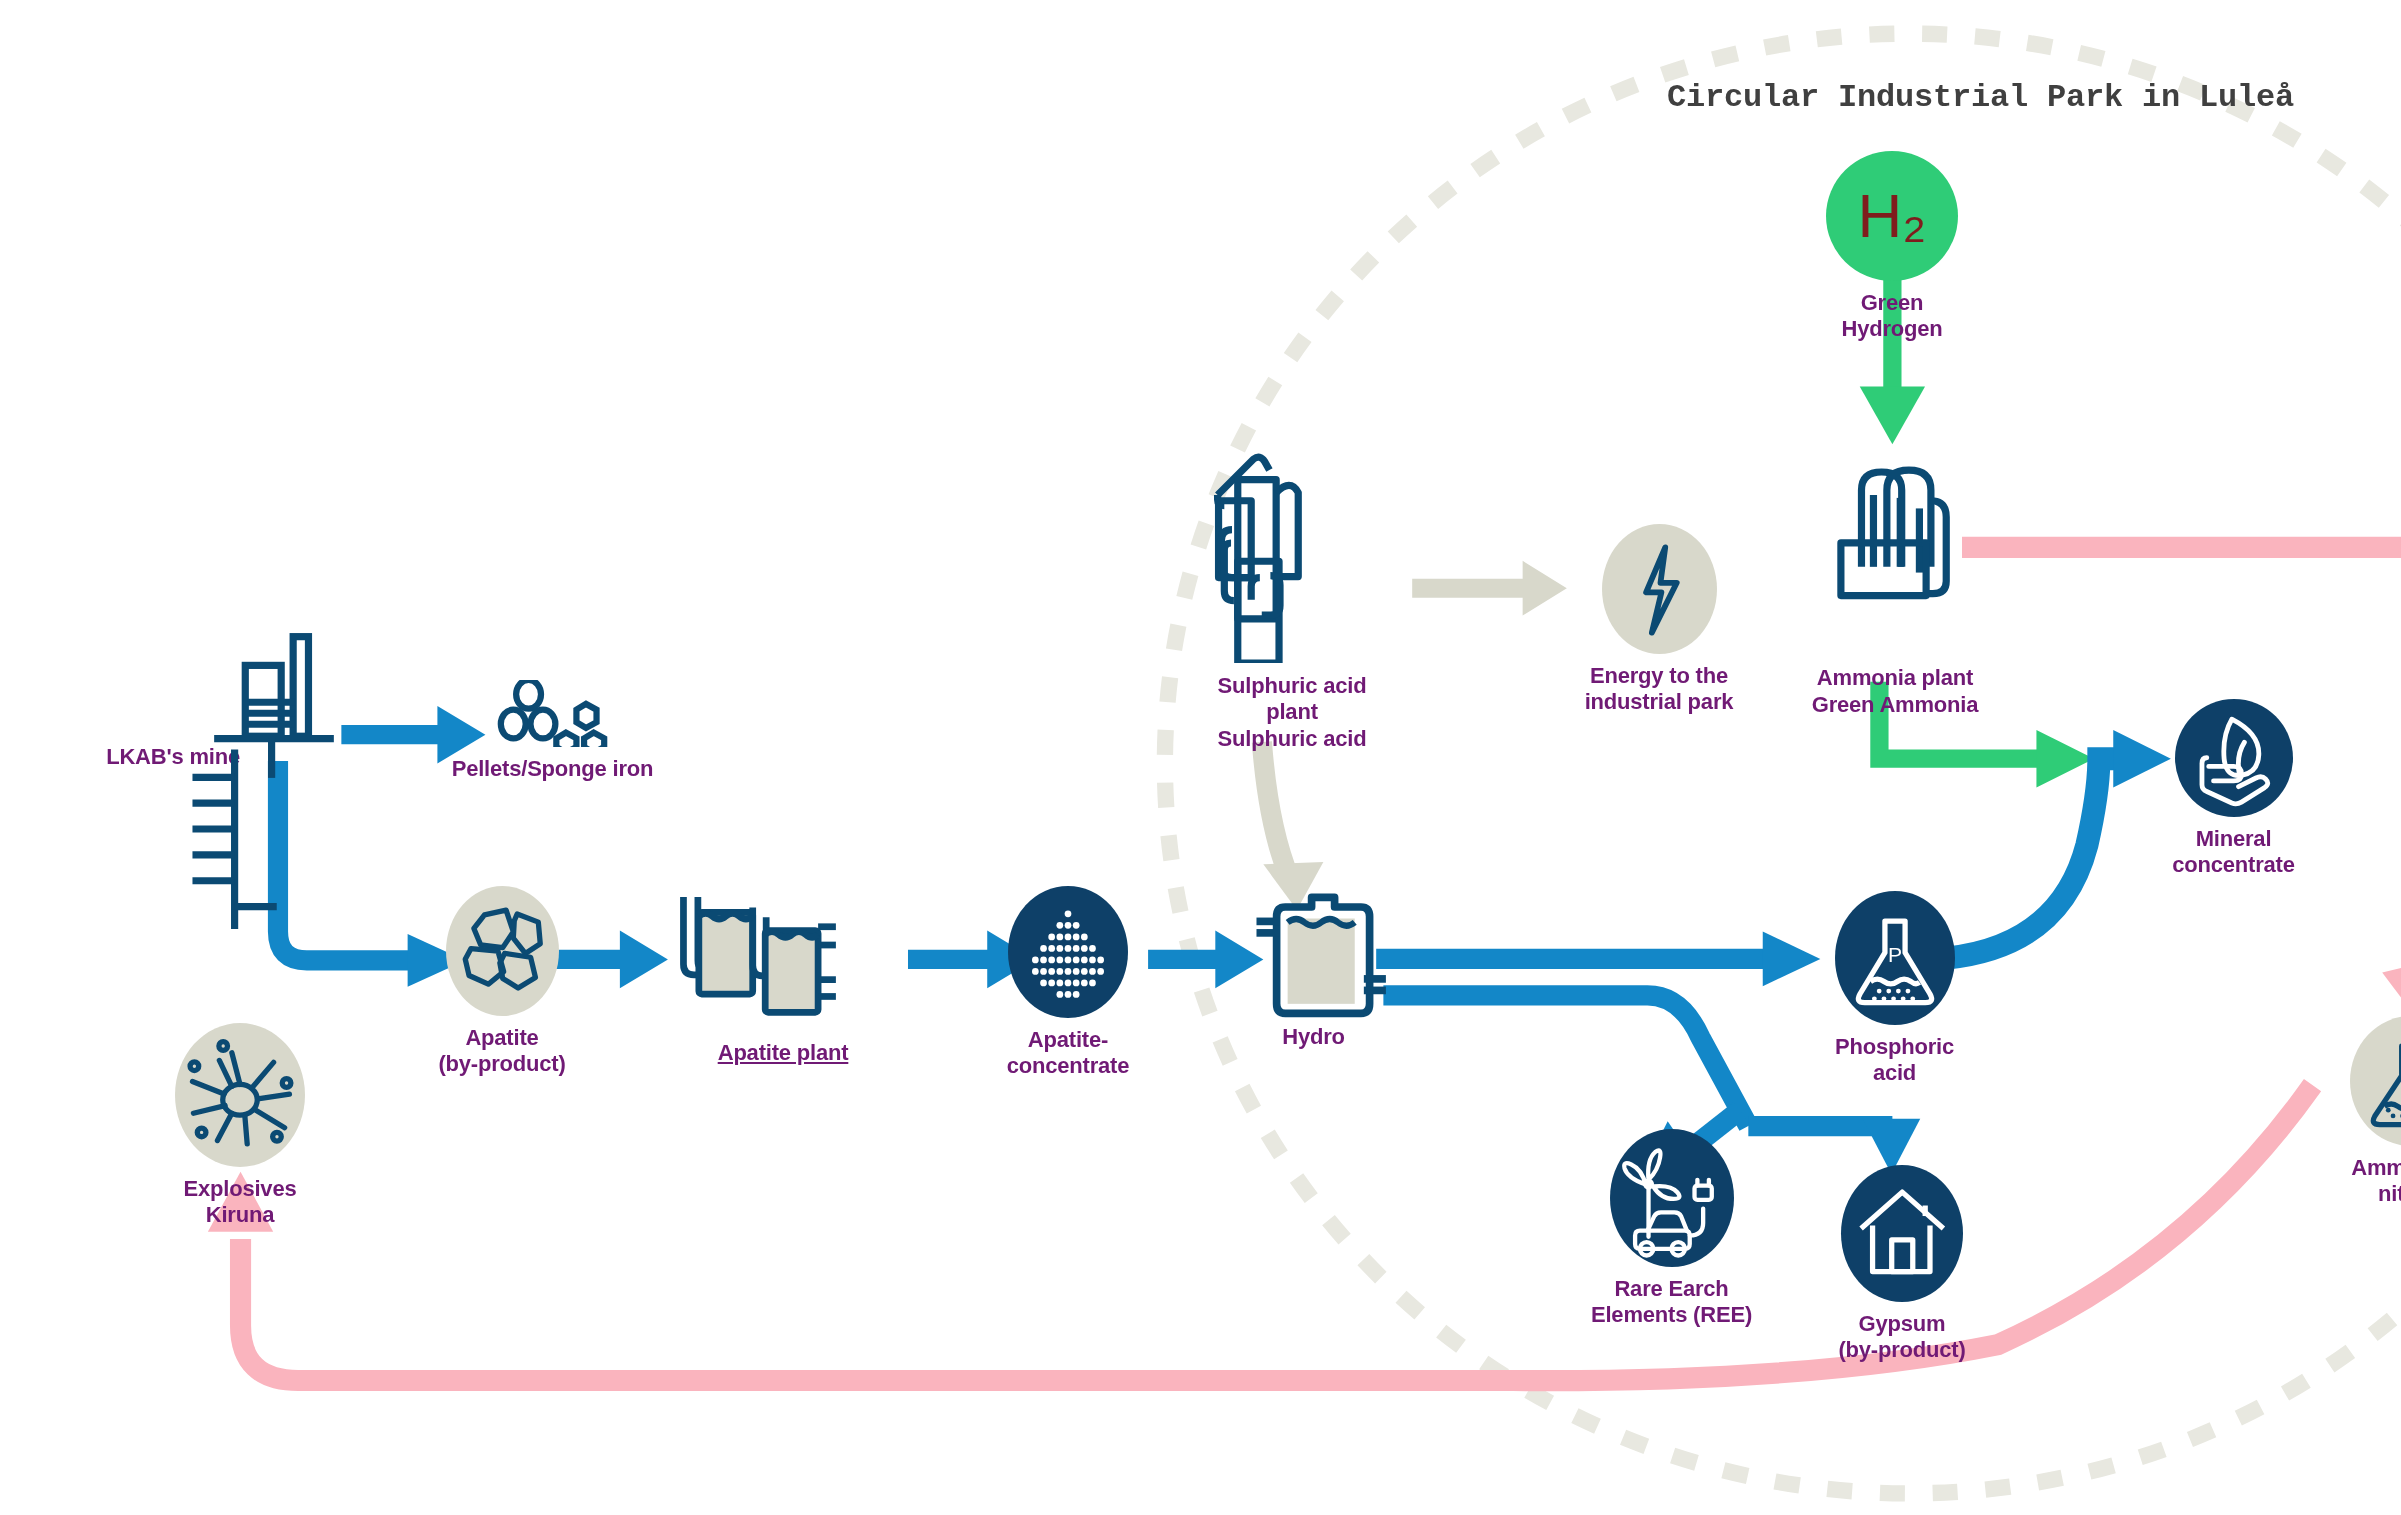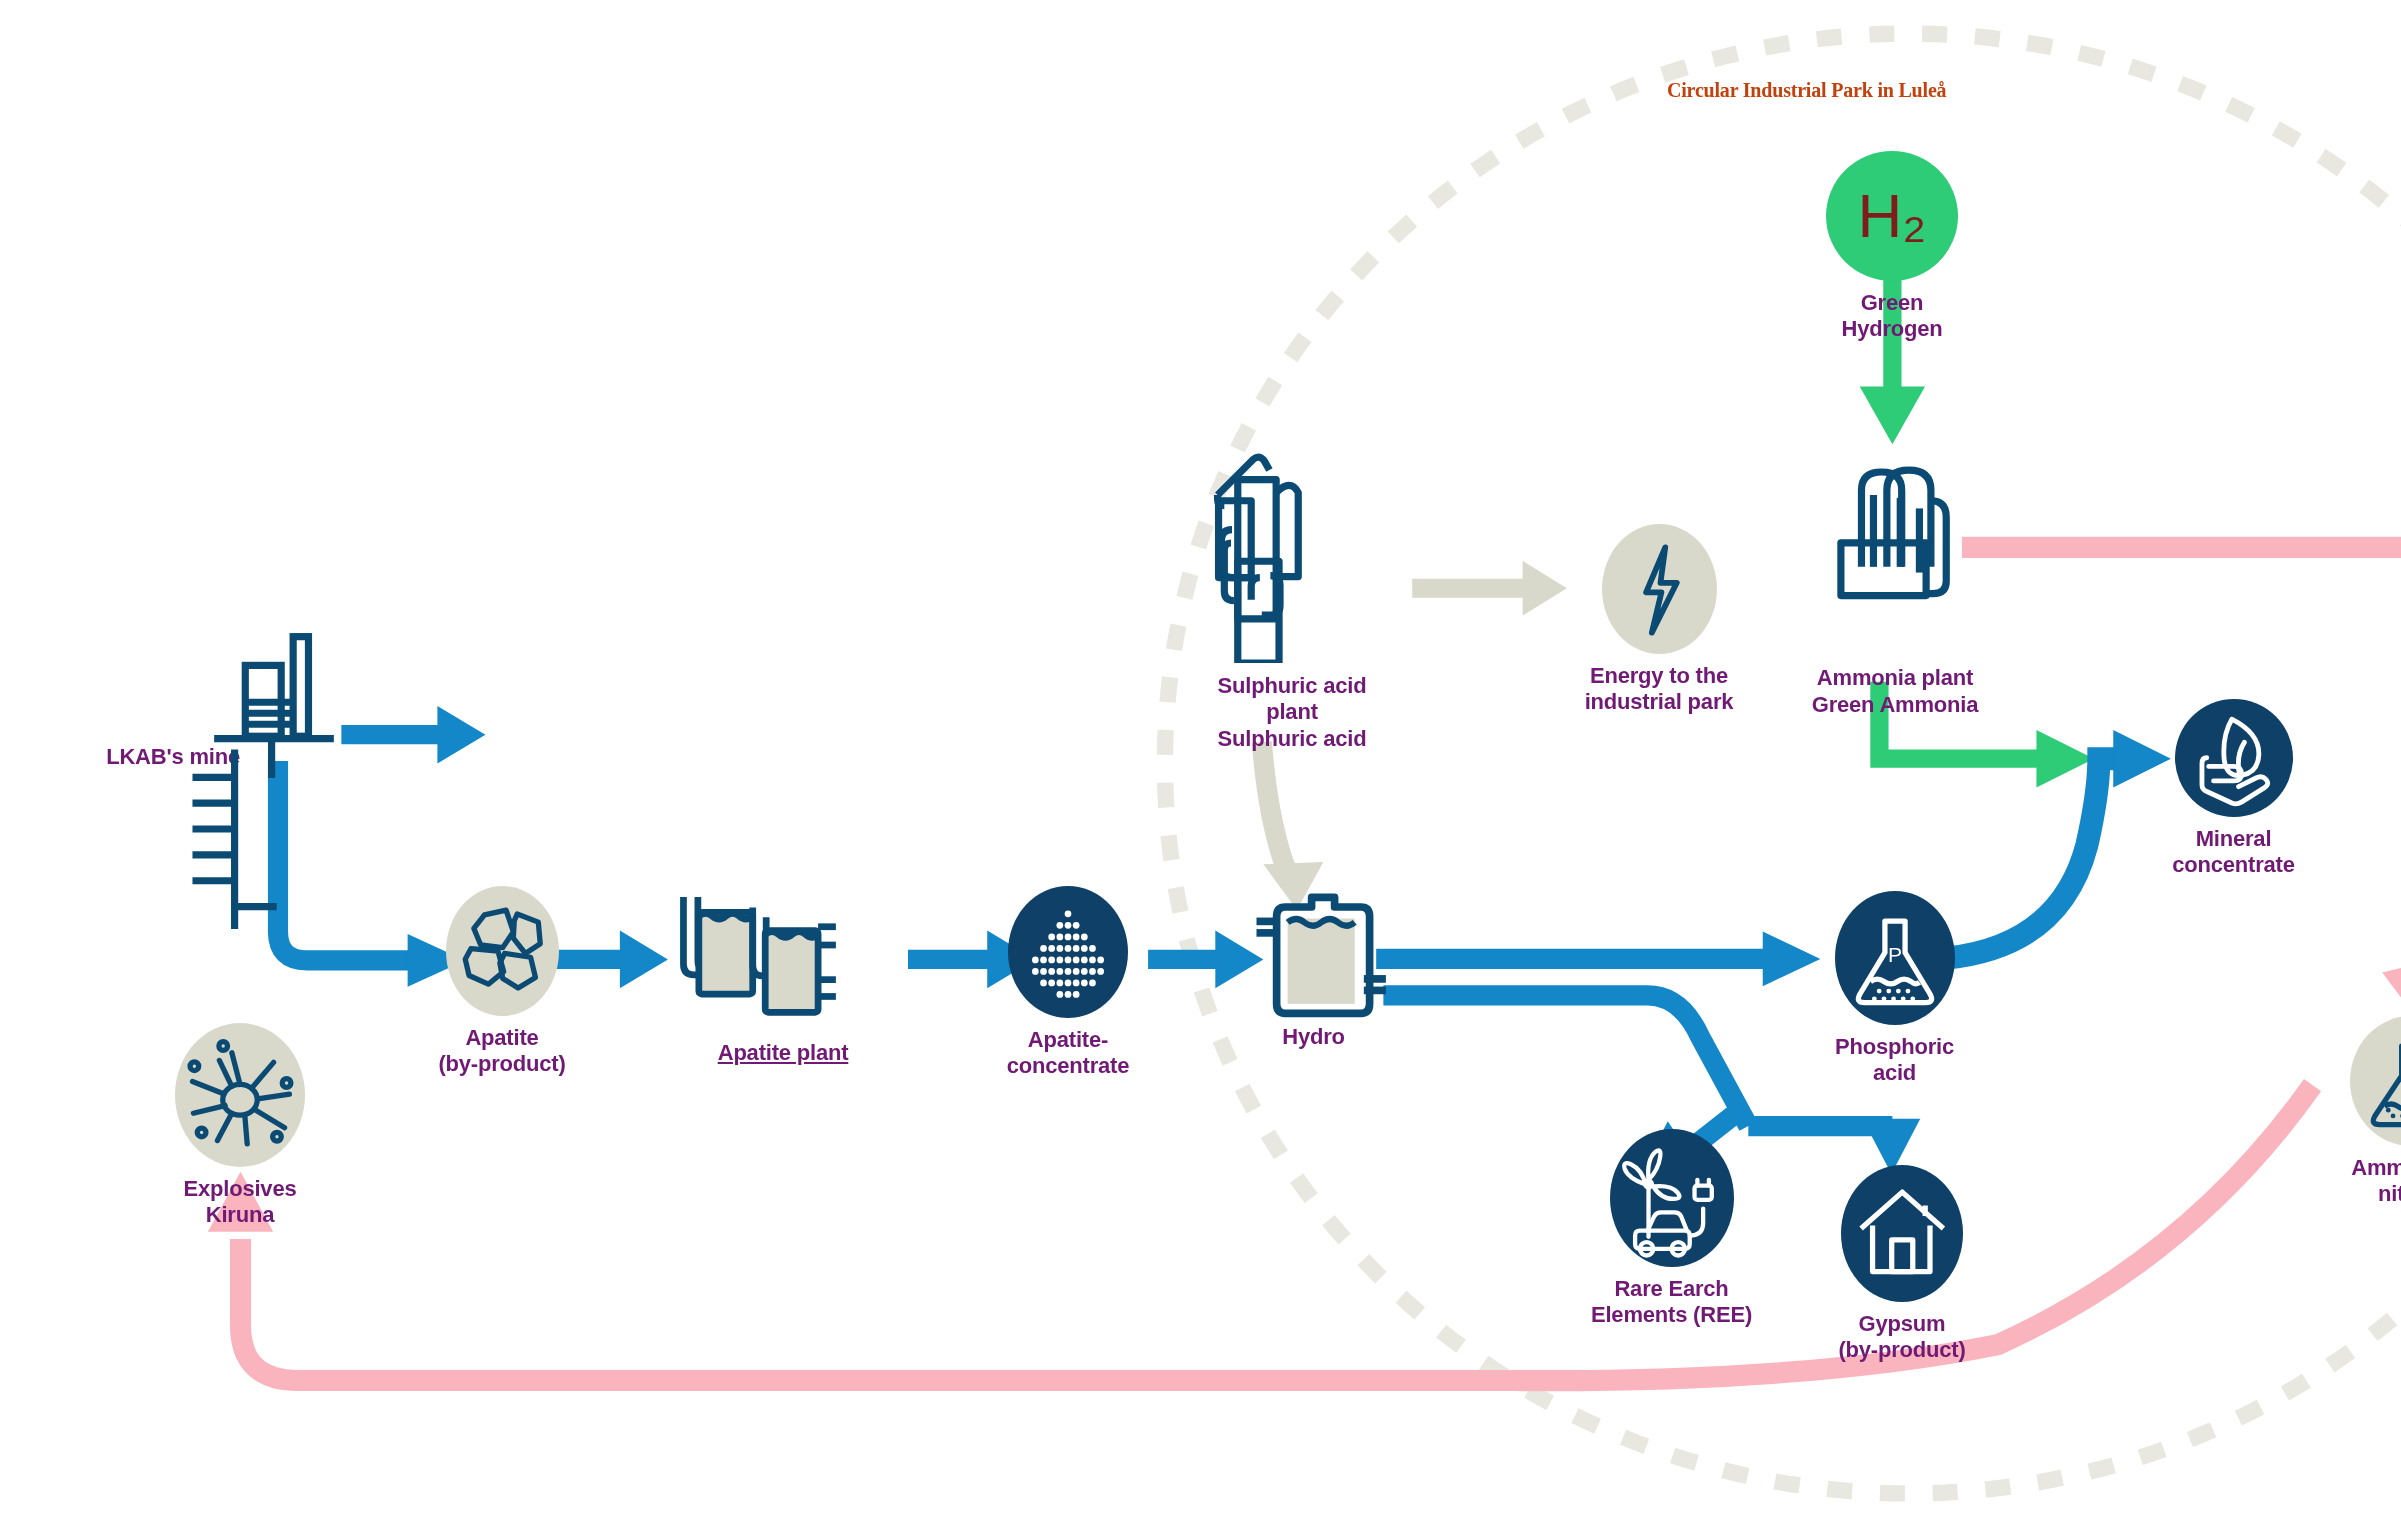--- a/index.html
+++ b/index.html
@@ -3,22 +3,22 @@
 <meta charset="utf-8">
 <style>
   html,body{margin:0;padding:0;background:#ffffff;}
   body{font-family:"Liberation Sans",sans-serif;}
   #stage{position:relative;width:2749px;height:1515px;background:#fff;overflow:hidden;}
   #flow{position:absolute;left:0;top:0;width:2749px;height:1515px;}
   .node{position:absolute;display:flex;flex-direction:column;align-items:center;}
   .blob{display:flex;align-items:center;justify-content:center;}
   .lbl{margin-top:8.6px;text-align:center;color:#701a75;font-weight:bold;font-size:22px;line-height:1.22;
        font-family:"Liberation Sans",sans-serif;letter-spacing:-0.2px;white-space:pre-line;}
-  .title{position:absolute;color:#c2410c;font-weight:bold;font-size:20px;letter-spacing:-0.2px;
-         font-family:Liberation Serif, serif;white-space:nowrap;}
+  .title{position:absolute;color:#404040;font-weight:bold;font-size:32px;letter-spacing:-0.2px;
+         font-family:Liberation Mono, monospace;white-space:nowrap;}
 </style>
 </head>
 <body>
 
 <div id="stage">
 
   <svg id="flow" viewBox="0 0 5723 3155">
     <defs>
       <clipPath id="none">
           <rect x="0" y="0" width="5723" height="3155"></rect>
@@ -131,20 +131,35 @@
       <line x1="160" y1="0" x2="160" y2="375"></line>
       <line x1="72" y1="58" x2="160" y2="58"></line>
       <line x1="72" y1="112" x2="160" y2="112"></line>
       <line x1="72" y1="166" x2="160" y2="166"></line>
       <line x1="72" y1="220" x2="160" y2="220"></line>
       <line x1="72" y1="274" x2="160" y2="274"></line>
       <line x1="160" y1="328" x2="248" y2="328"></line>
     </g>
   </svg>
 
+  <div class="node" style="left:447px;top:680px;width:211px;">
+    <div class="blob" style="width:125px;height:67px;">
+      <svg viewBox="0 0 260 140" width="125" height="67">
+        <g stroke="#0B4A73" stroke-width="13" fill="none">
+          <ellipse cx="80" cy="30" rx="26" ry="30"></ellipse>
+          <ellipse cx="48" cy="92" rx="26" ry="30"></ellipse>
+          <ellipse cx="110" cy="92" rx="26" ry="30"></ellipse>
+          <polygon points="180,62 200,50 222,62 222,88 200,100 180,88"></polygon>
+          <polygon points="138,122 158,110 180,122 180,140 158,152 138,140"></polygon>
+          <polygon points="196,122 216,110 238,122 238,140 216,152 196,140"></polygon>
+        </g>
+      </svg>
+    </div>
+    <div class="lbl">Pellets/Sponge iron</div>
+  </div>
 
   <div class="node" style="left:163px;top:1023px;width:154px;">
     <div class="blob" style="width:130px;height:144px;border-radius:50%;background:#D8D8CB;">
       <svg viewBox="0 0 270 300" width="130" height="144">
         <g stroke="#0B4A73" stroke-width="11" fill="none" stroke-linecap="round">
           <ellipse cx="135" cy="160" rx="36" ry="32" fill="#D8D8CB"></ellipse>
           <line x1="135" y1="128" x2="118" y2="62"></line>
           <line x1="160" y1="135" x2="205" y2="82"></line>
           <line x1="172" y1="158" x2="238" y2="148"></line>
           <line x1="168" y1="182" x2="228" y2="218"></line>

